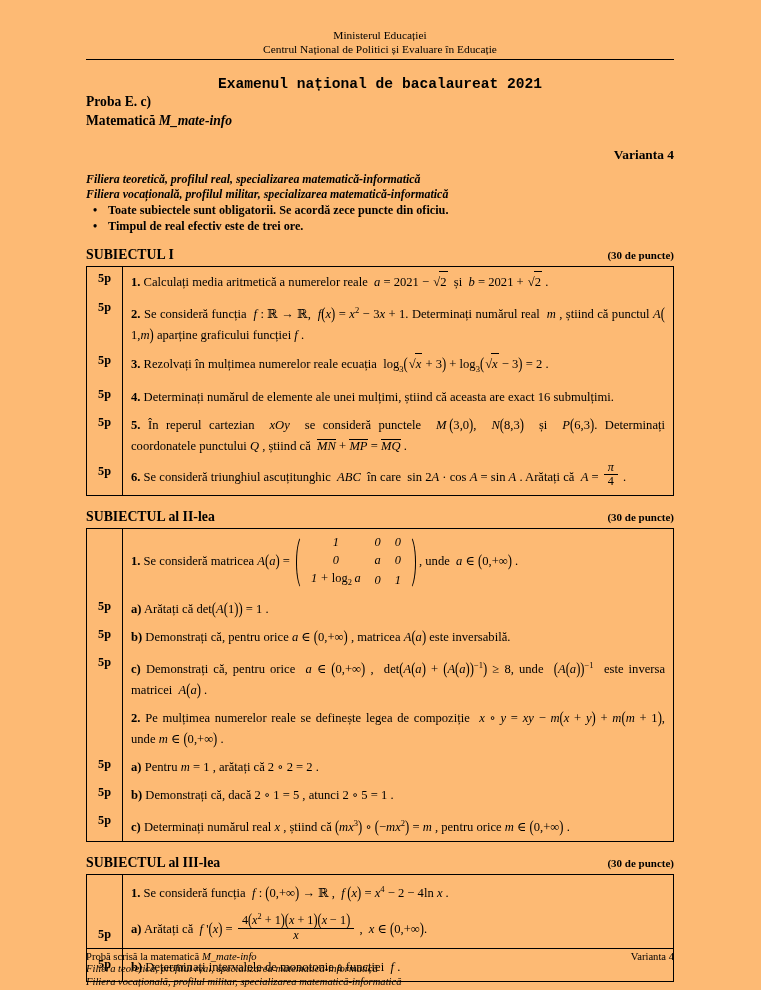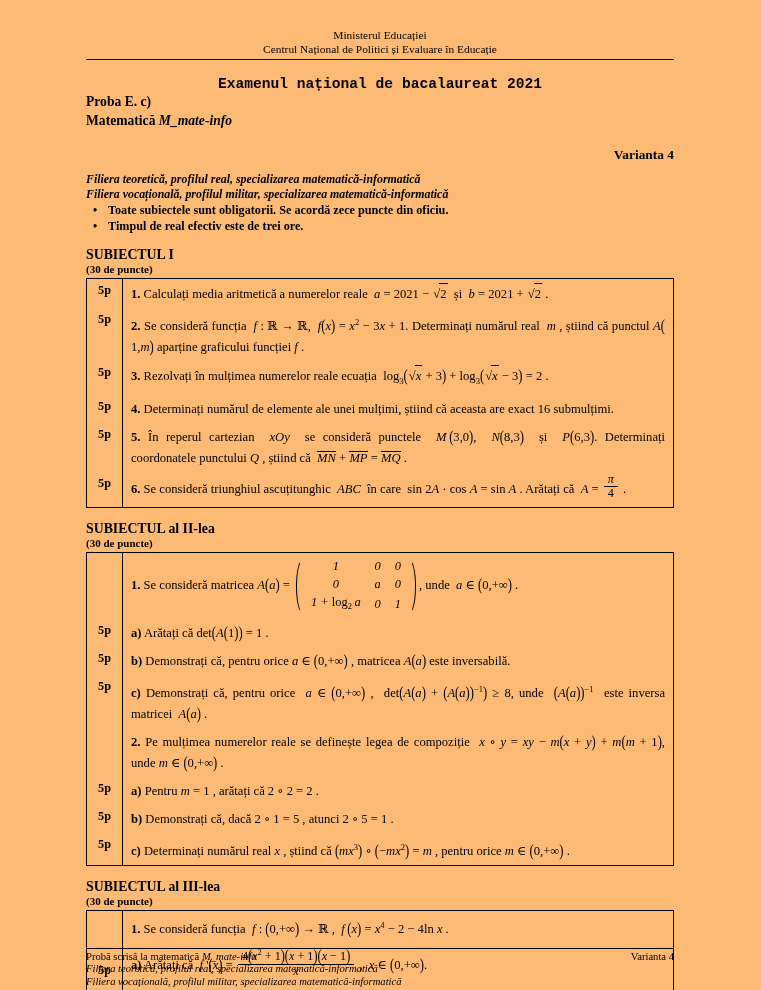--- a/index.html
+++ b/index.html
@@ -82,21 +82,20 @@
   }
   
   .section-head {
     display: flex;
     justify-content: space-between;
     align-items: baseline;
     font-weight: bold;
     font-size: 13.8px;
     margin-top: 13px;
     margin-bottom: 3px;
-    flex-direction: column;
   }
   .section-head .pts { font-size: 11px; }
   
   table.qtable {
     width: 100%;
     border-collapse: collapse;
     border: 1.4px solid #000;
     table-layout: fixed;
   }
   table.qtable td.pts-cell {

